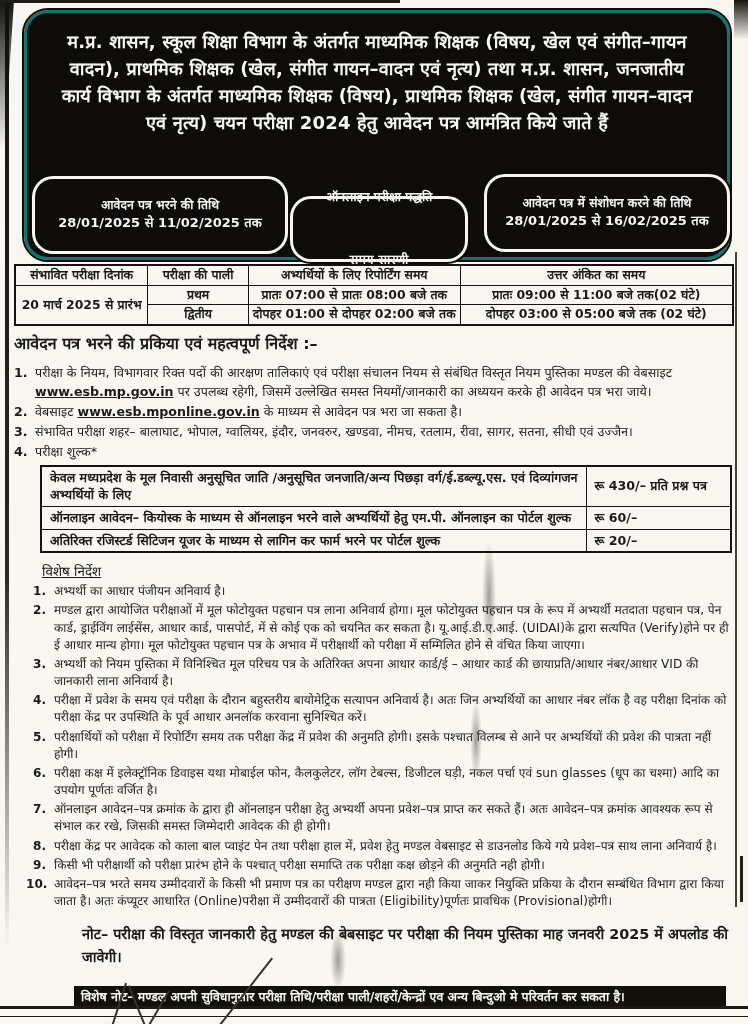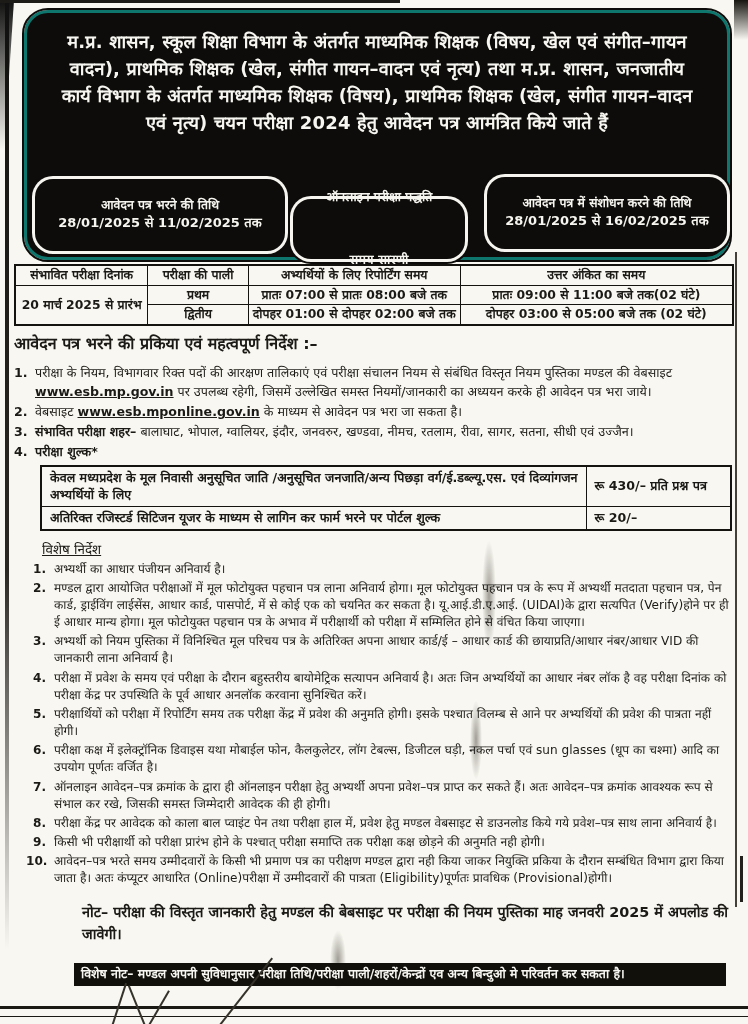--- a/index.html
+++ b/index.html
@@ -45,21 +45,21 @@
   .sched{width:100%;border:2.5px solid #14130f;}
   .sched th,.sched td{border:1.6px solid #14130f;font-weight:700;font-size:12.4px;
     text-align:center;padding:1px 3px;line-height:1.35;}
   .sched .c1{width:18.5%;}.sched .c2{width:14%;}.sched .c3{width:29.5%;}.sched .c4{width:38%;}
 
   .proc{margin-top:6px;font-size:12.6px;}
   .proc-heading{font-weight:700;font-size:16px;margin-bottom:10px;}
   .pitem{display:flex;gap:6px;line-height:1.5;margin-top:1px;}
   .pnum{font-weight:700;min-width:15px;}
   .plink{font-weight:700;text-decoration:underline;}
-  .pbold{font-weight:700;margin-top:37px;}
+  .pbold{font-weight:400;margin-top:37px;}
 
   .fees{margin:3px 2px 0 26px;width:692px;border:2px solid #14130f;}
   .fees td{border:1.6px solid #14130f;font-size:12.6px;padding:2px 8px;line-height:1.4;font-weight:600;}
   .fees .amt{width:21%;font-weight:700;white-space:nowrap;}
 
   .special-heading{margin:9px 0 3px 28px;font-weight:400;font-size:13.4px;text-decoration:underline;}
   .sitem{display:flex;gap:8px;margin-left:12px;line-height:1.42;font-size:12.1px;margin-top:2px;}
   .snum{font-weight:700;min-width:20px;text-align:right;}
 
   .note{margin:13px 4px 0 68px;font-weight:700;font-size:14.4px;line-height:1.55;}
@@ -152,20 +152,24 @@
       </div>
     </div>
 
     <table class="fees">
       <tbody>
       <tr>
         <td>केवल मध्यप्रदेश के मूल निवासी अनुसूचित जाति /अनुसूचित जनजाति/अन्य पिछड़ा वर्ग/ई.डब्ल्यू.एस. एवं दिव्यांगजन अभ्यर्थियों के लिए</td>
         <td class="amt">रू 430/– प्रति प्रश्न पत्र</td>
       </tr>
       <tr>
+        <td>ऑनलाइन आवेदन– कियोस्क के माध्यम से ऑनलाइन भरने वाले अभ्यर्थियों हेतु एम.पी. ऑनलाइन का पोर्टल शुल्क</td>
+        <td class="amt">रू 60/–</td>
+      </tr>
+      <tr>
         <td>अतिरिक्त रजिस्टर्ड सिटिजन यूजर के माध्यम से लागिन कर फार्म भरने पर पोर्टल शुल्क</td>
         <td class="amt">रू 20/–</td>
       </tr>
     </tbody>
       </table>
 
     <div class="special-heading">विशेष निर्देश</div>
     <div>
       <div class="sitem">
           <span class="snum">1.</span>

